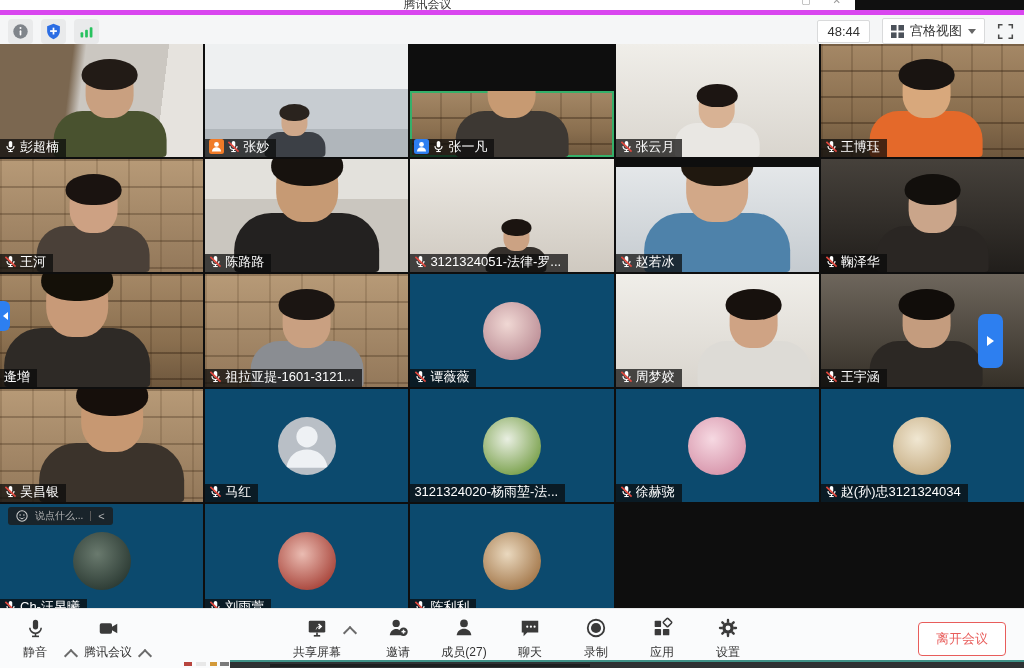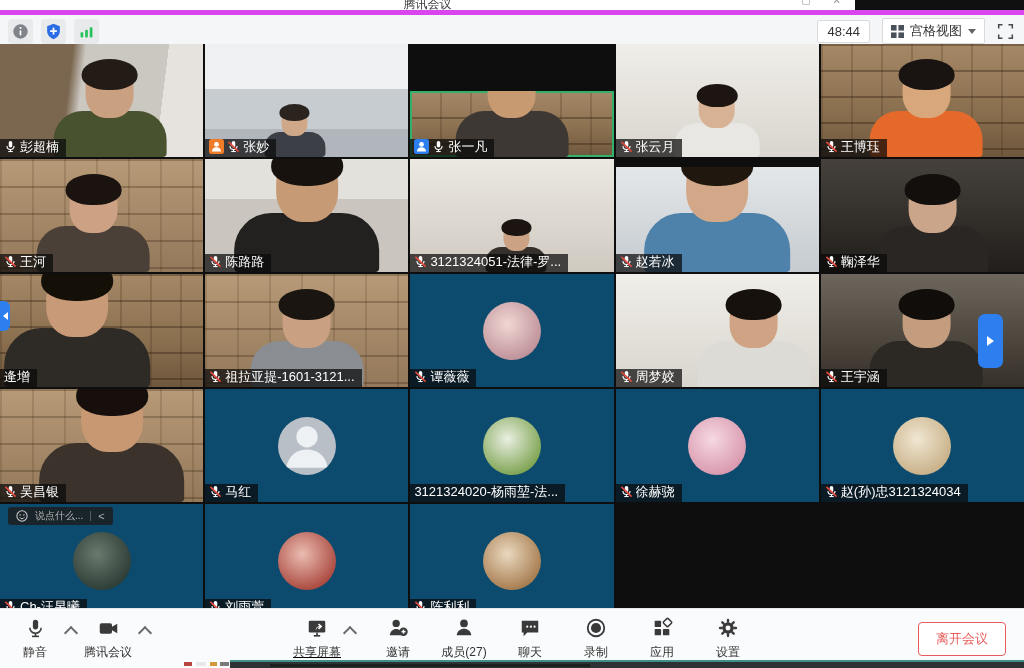--- a/index.html
+++ b/index.html
@@ -70,27 +70,27 @@
 
   .chatbar{position:absolute;left:8px;top:507px;height:18px;display:flex;align-items:center;gap:7px;
     background:rgba(28,28,28,.82);border-radius:3px;padding:0 8px;z-index:3;}
   .chatbar .smiley{flex:0 0 auto;display:flex;}
   .chatbar .ph{color:#b5b5b5;font-size:10px;white-space:nowrap;}
   .chatbar .div{width:1px;height:10px;background:#5a5a5a;}
   .chatbar .col{color:#b5b5b5;font-size:11px;}
 
   
   .toolbar{position:absolute;left:0;top:608px;width:1024px;height:60px;background:#fafbfc;border-top:1px solid #e8e8e8;z-index:5;box-sizing:border-box;}
-  .tb-left{position:absolute;left:12px;top:7px;display:flex;align-items:flex-start;gap:8px;}
+  .tb-left{position:absolute;left:12px;top:7px;display:flex;align-items:flex-end;gap:8px;}
   .tb-center{position:absolute;left:293px;top:7px;display:flex;align-items:flex-start;gap:20px;}
   .tb-item{display:flex;flex-direction:column;align-items:center;gap:4px;min-width:46px;}
   .tb-icon{height:24px;display:flex;align-items:center;justify-content:center;}
   .tb-label{font-size:12px;color:#333;white-space:nowrap;}
   .chev{width:8px;height:8px;border-left:2px solid #6b6b6b;border-top:2px solid #6b6b6b;transform:rotate(45deg);margin-top:12px;flex:0 0 auto;}
-  .sharewrap{display:flex;gap:4px;text-decoration:underline;}
+  .sharewrap{display:flex;gap:4px;}
   .leave-btn{position:absolute;right:18px;top:13px;padding:7px 17px;border:1px solid var(--leave-red);color:var(--leave-red);
     background:#fff;border-radius:4px;font-size:13px;cursor:pointer;font-family:inherit;}
 
   
   .bstrip{position:absolute;left:230px;top:660px;width:794px;height:8px;background:#2e3133;border-top:2px solid var(--teal-line);z-index:7;box-sizing:border-box;}
   .bstrip .smear{position:absolute;left:40px;top:2px;width:320px;height:3px;background:rgba(0,0,0,.38);}
   .bbit{position:absolute;top:662px;height:4px;z-index:8;}
 </style>
 </head>
 <body>

